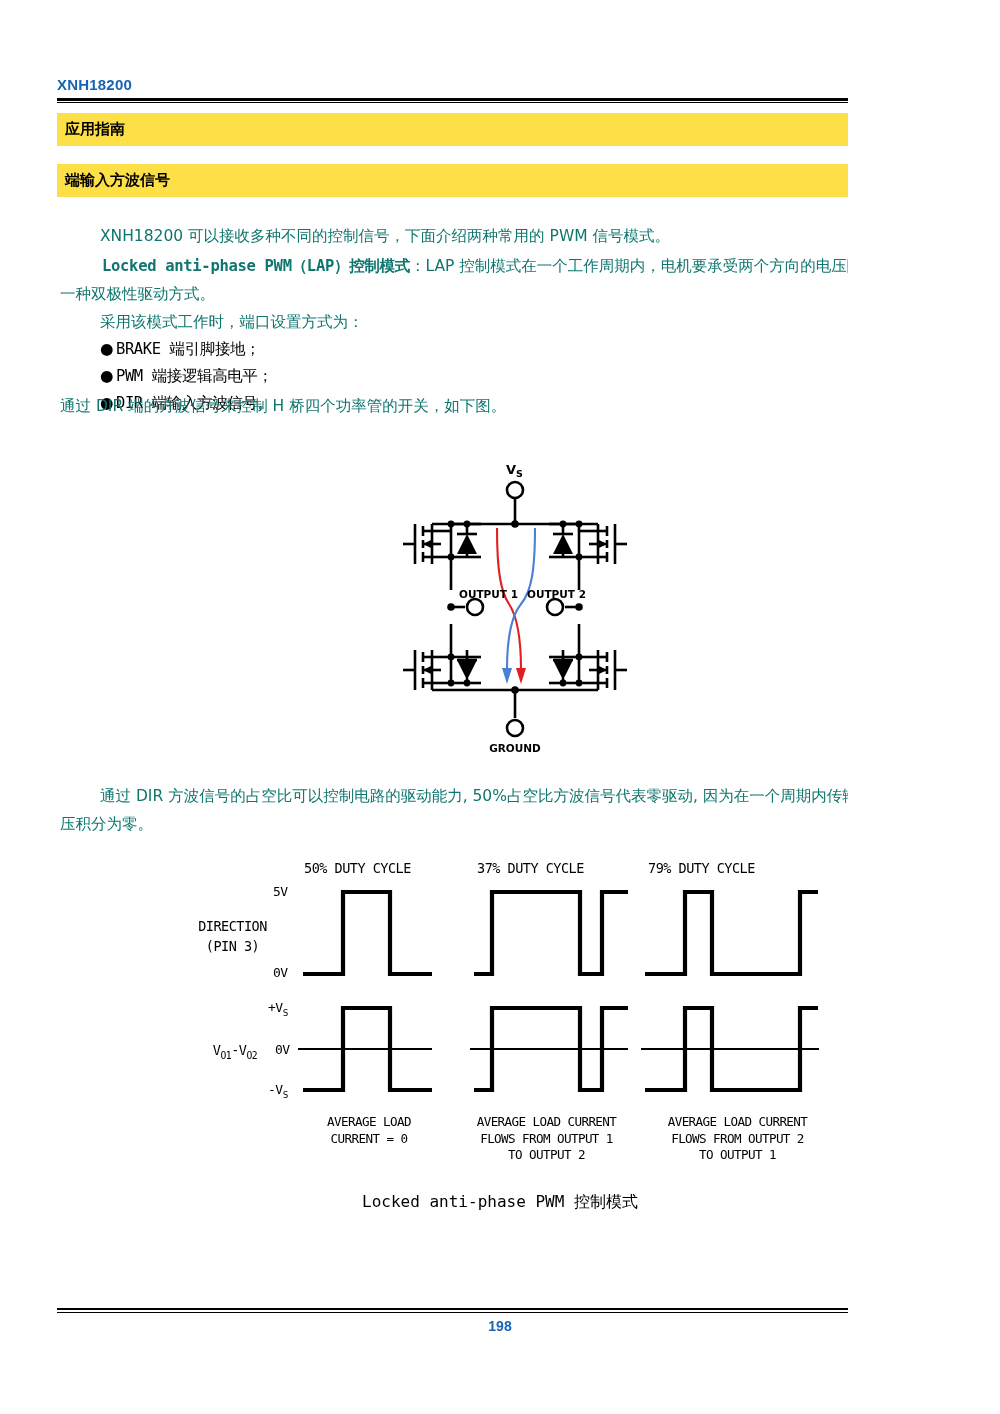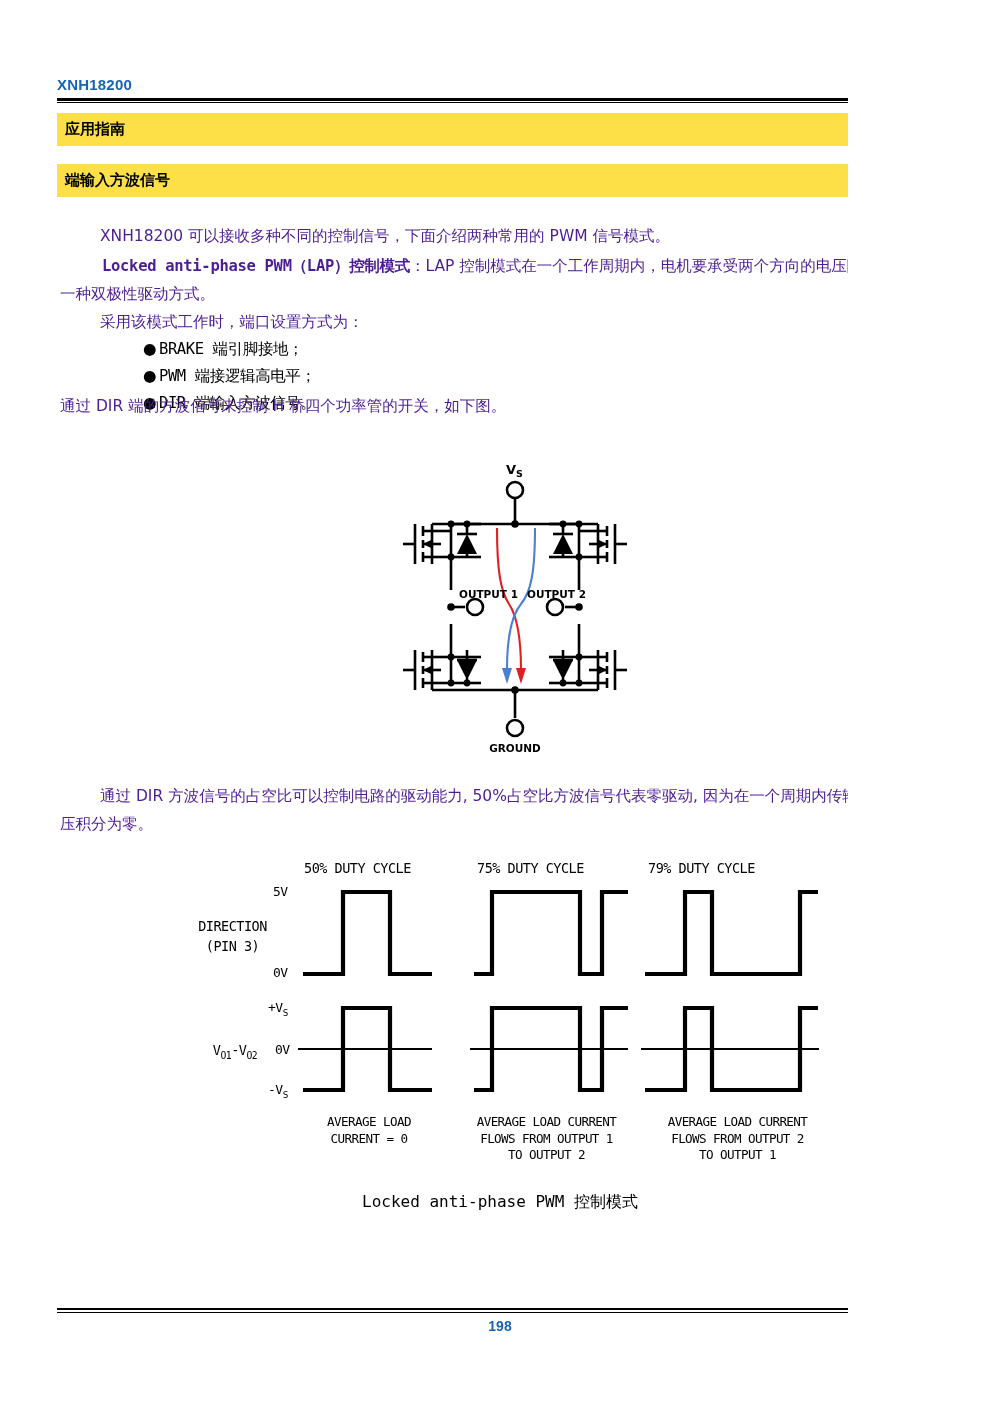--- a/index.html
+++ b/index.html
@@ -14,31 +14,31 @@
   .header-rule2{position:absolute;left:57px;top:102px;width:888px;height:1px;background:#000;}
 
   .band{position:absolute;left:57px;width:888px;height:33px;background:#fde047;}
   .band .band-label{position:absolute;left:8px;top:7px;font-size:15px;font-weight:bold;color:#000;
                     font-family:"DejaVu Sans",sans-serif;}
   #band-app{top:113px;}
   #band-ctl{top:164px;}
 
   
   .body-text{position:absolute;left:60px;width:884px;font-size:15.5px;line-height:28px;
-             color:#4c1d95;font-family:"DejaVu Sans",sans-serif;}
+             color:#0f766e;font-family:"DejaVu Sans",sans-serif;}
   .p1{top:222px;}
   .p2{top:252px;}
   .p3{top:308px;}
   .p4{top:392px;}
   .p5{top:782px;}
   .indent{display:block;text-indent:40px;}
   .indent2{display:block;text-indent:42px;}
   .mono{font-family:"DejaVu Sans Mono",monospace;font-weight:bold;letter-spacing:-.3px;}
   .bullets{position:absolute;left:100px;top:336px;font-size:15.5px;line-height:27px;
-           font-family:"DejaVu Sans",sans-serif;margin-left:43px;}
+           font-family:"DejaVu Sans",sans-serif;}
   .bullets div{white-space:nowrap;}
   .bullets .dot{display:inline-block;width:16px;}
   .bmono{font-family:"DejaVu Sans Mono",monospace;letter-spacing:-.4px;}
 
   
   .fig-bridge{position:absolute;left:385px;top:452px;width:260px;height:310px;}
 
   
   .fig-wave{position:absolute;left:180px;top:860px;width:640px;height:320px;}
   .wv-title{position:absolute;font-size:13.5px;font-family:"DejaVu Sans Mono",monospace;
@@ -226,21 +226,21 @@
     </svg>
   </div>
 
   <div class="body-text p5">
     <span class="indent">通过 DIR 方波信号的占空比可以控制电路的驱动能力, 50%占空比方波信号代表零驱动, 因为在一个周期内传输到负载的电压积分为零。</span>
   </div>
 
   <div class="fig-wave">
 
     <div class="wv-title" style="left:124px;top:0px;">50% DUTY CYCLE</div>
-    <div class="wv-title" style="left:297px;top:0px;">75% DUTY CYCLE</div>
+    <div class="wv-title" style="left:297px;top:0px;">37% DUTY CYCLE</div>
     <div class="wv-title" style="left:468px;top:0px;">79% DUTY CYCLE</div>
 
     <div class="wv-rowlabel" style="left:0px;top:58px;width:105px;">DIRECTION</div>
     <div class="wv-rowlabel" style="left:0px;top:78px;width:105px;">(PIN 3)</div>
 
     <div class="wv-axis" style="left:93px;top:24px;">5V</div>
     <div class="wv-axis" style="left:93px;top:105px;">0V</div>
 
     <div class="wv-rowlabel" style="left:0px;top:182px;width:110px;">
       <span>V</span><sub>O1</sub><span>-V</span><sub>O2</sub>

